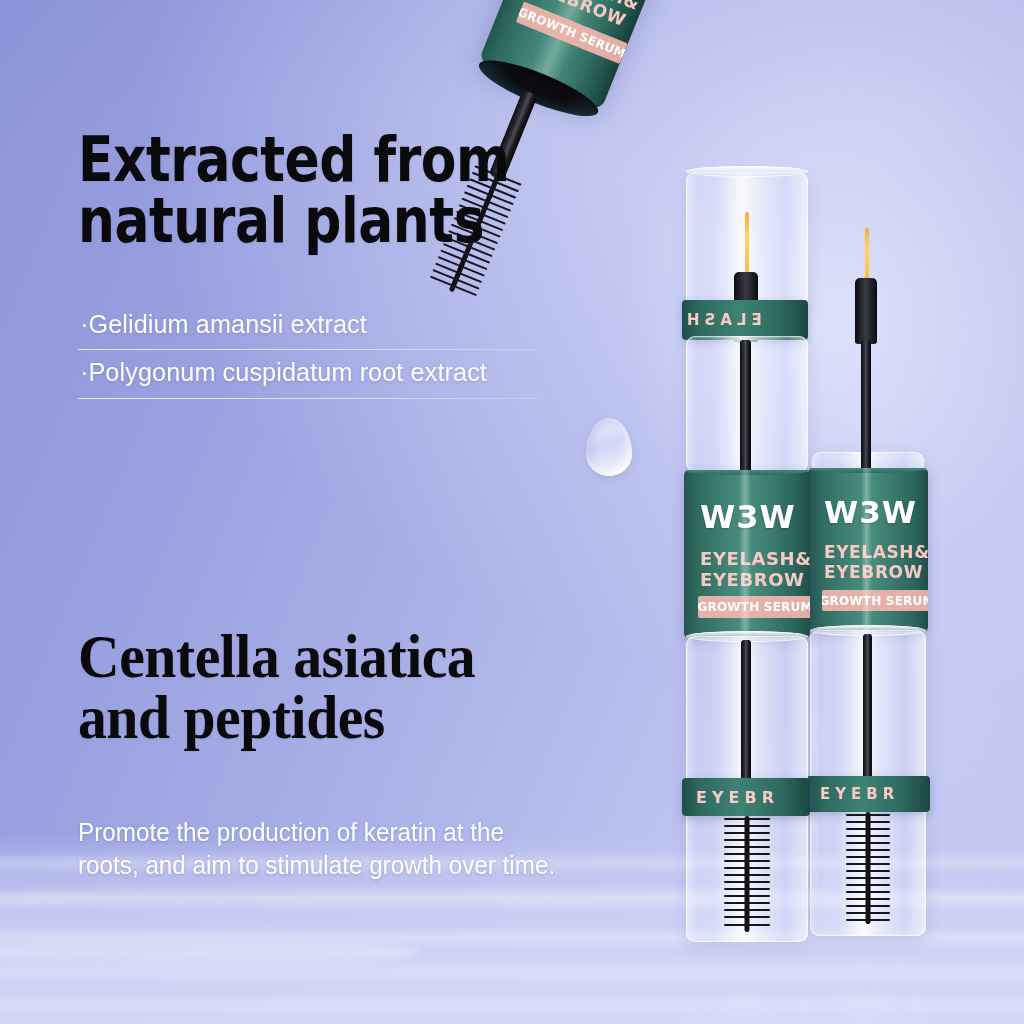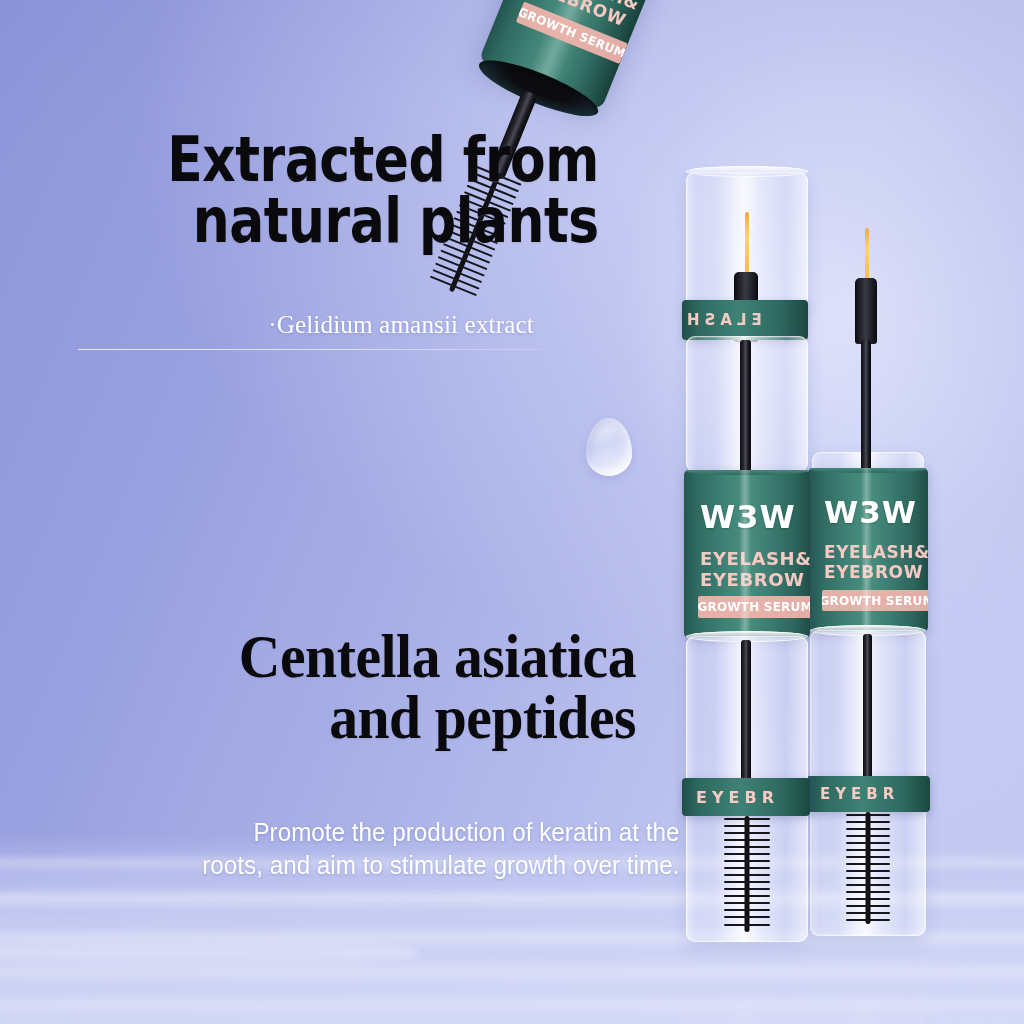--- a/index.html
+++ b/index.html
@@ -43,34 +43,34 @@
   .r3{ bottom:74px;  height:24px; opacity:.6; }
   .r4{ bottom:38px;  height:28px; opacity:.5; }
   .r5{ bottom:8px;   height:22px; opacity:.4; }
   .ripple-left{
     position:absolute; left:-5%; bottom:56px; width:46%; height:30px; border-radius:50%;
     background:linear-gradient(180deg, rgba(255,255,255,0), rgba(255,255,255,.6), rgba(255,255,255,0));
     filter:blur(3px); opacity:.6;
   }
 
   
-  .copy{ position:absolute; left:78px; top:0; width:620px; height:100%;text-align:right; }
+  .copy{ position:absolute; left:78px; top:0; width:620px; height:100%; }
 
   .headline{
     font-family:"DejaVu Sans", sans-serif;
     font-weight:bold; color:#0a0a0c; letter-spacing:-.5px;
     line-height:.98; font-stretch:condensed;
     text-shadow:0 1px 2px rgba(120,128,200,.25);
   }
   #headline-1{ position:absolute; top:130px; font-size:62px; width:560px; }
   #headline-2{ position:absolute; top:626px; font-size:62px; width:600px;font-family:Liberation Serif, serif; }
   .headline .l{ display:block; transform:scaleX(.93); transform-origin:left center; }
 
   .ing-list{ position:absolute; top:302px; width:470px; }
-  .ing-row{ position:relative;font-family:Liberation Serif, serif; }
+  .ing-row{ position:relative; }
   .ing-text{
     display:block; color:#ffffff; font-size:26px; line-height:1.05;
     padding:9px 0 11px 2px; letter-spacing:.1px;
     text-shadow:0 1px 3px rgba(90,98,170,.35);
     transform:scaleX(.97); transform-origin:left center;
   }
   .ing-div{
     height:1px; width:462px;
     background:linear-gradient(90deg, rgba(255,255,255,.78) 0%, rgba(255,255,255,.62) 55%, rgba(255,255,255,.18) 100%);
   }
@@ -396,20 +396,24 @@
     <div class="headline" id="headline-1">
       <span class="l">Extracted from</span>
       <span class="l">natural plants</span>
     </div>
 
     <div class="ing-list">
       <div class="ing-row">
         <span class="ing-text">·Gelidium amansii extract</span>
         <div class="ing-div"></div>
       </div>
+      <div class="ing-row">
+        <span class="ing-text">·Polygonum cuspidatum root extract</span>
+        <div class="ing-div"></div>
+      </div>
     </div>
 
     <div class="headline" id="headline-2">
       <span class="l">Centella asiatica</span>
       <span class="l">and peptides</span>
     </div>
 
     <div id="body-copy">
       <span>Promote the production of keratin at the</span>
       <span>roots, and aim to stimulate growth over time.</span>

